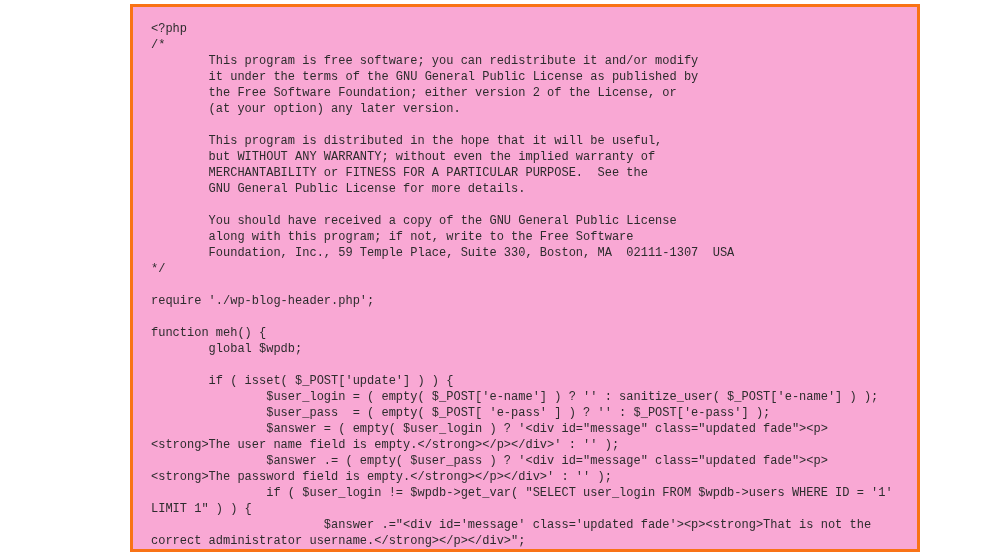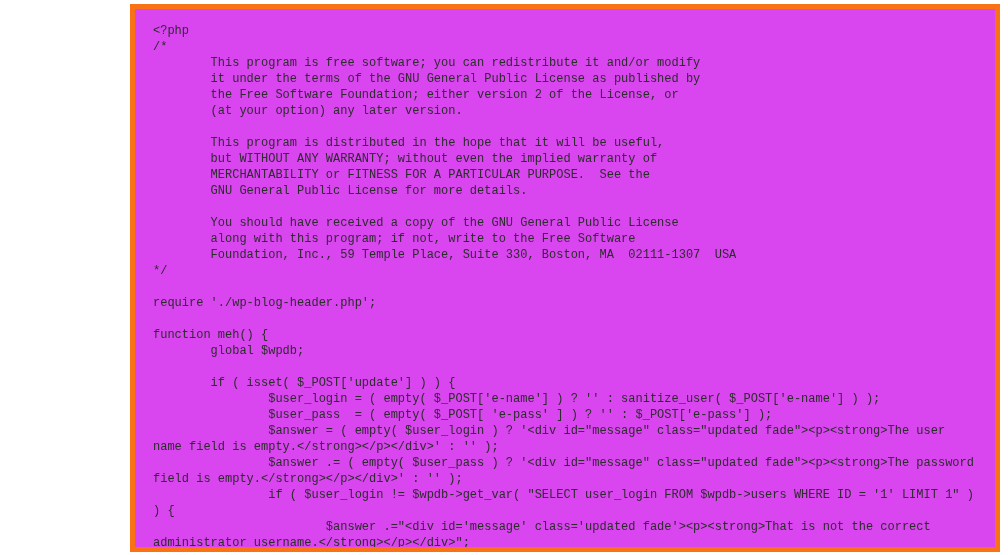--- a/index.html
+++ b/index.html
@@ -6,24 +6,24 @@
     margin: 0;
     padding: 0;
     background: #ffffff;
     width: 1008px;
     height: 555px;
     overflow: hidden;
   }
   .code-container {
     box-sizing: border-box;
     margin: 4px 6px 0 130px;
-    width: 870px;
+    width: 790px;
     height: 548px;
-    background: #d946ef;
-    border: 5px solid #f97316;
+    background: #f9a8d4;
+    border: 3px solid #f97316;
     padding: 14px 18px 0 18px;
     overflow: hidden;
   }
   pre.code-block {
     margin: 0;
     font-family: Consolas, "Courier New", monospace;
     font-size: 12px;
     line-height: 16px;
     color: #2c2c2d;
     white-space: pre-wrap;

